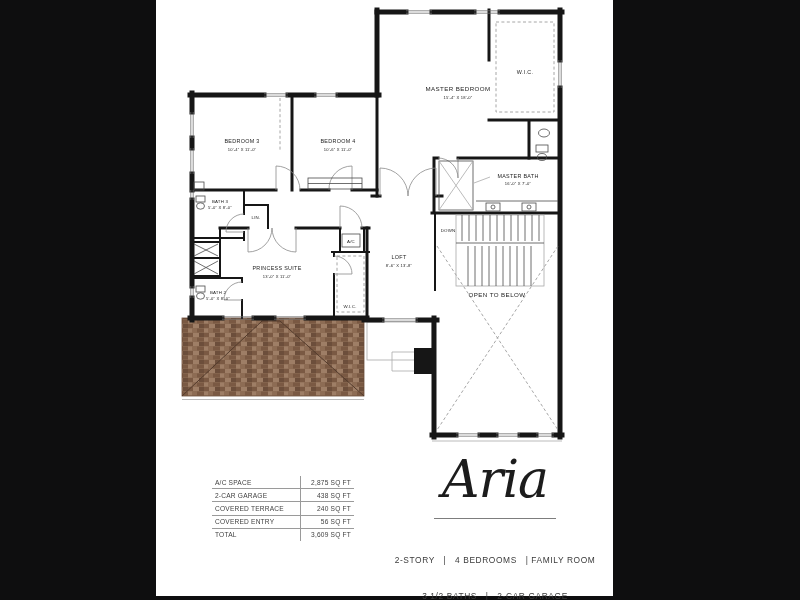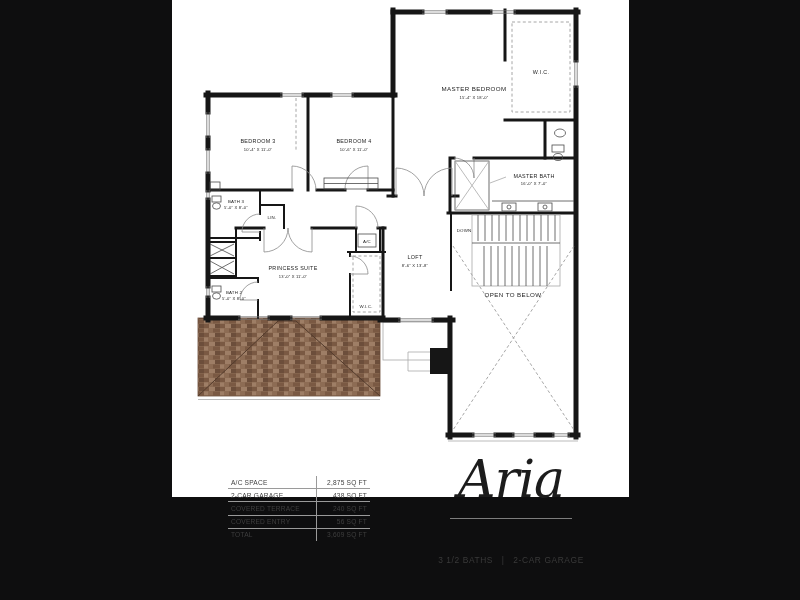--- a/index.html
+++ b/index.html
@@ -1,18 +1,18 @@
 <!DOCTYPE html>
 <html style="--canvas_black: #0e0e0f; --paper_white: #ffffff; --wall_black: #161616; --roof_brown_1: #8d6c54; --roof_brown_2: #7a5943; --roof_brown_3: #9e7e66; --roof_brown_4: #6c4e3b;"><head>
 <meta charset="utf-8">
 <style>
   html,body{margin:0;padding:0;background:#000;}
   .stage{position:relative;width:800px;height:600px;background:var(--canvas_black,#0e0e0f);overflow:hidden;
          font-family:"Liberation Sans",sans-serif;}
-  .paper{position:absolute;left:172px;top:0;width:457px;height:497px;background:var(--paper_white,#ffffff);}
+  .paper{position:absolute;left:156px;top:0;width:457px;height:596px;background:var(--paper_white,#ffffff);}
 
   
   svg.plan{position:absolute;left:0;top:0;}
   svg.plan text{font-family:"Liberation Sans",sans-serif;fill:#1d1d1d;}
   .w5{stroke:var(--wall_black,#161616);stroke-width:5;fill:none;stroke-linecap:square;}
   .w3{stroke:var(--wall_black,#161616);stroke-width:3;fill:none;stroke-linecap:square;}
   .w2{stroke:var(--wall_black,#161616);stroke-width:2;fill:none;stroke-linecap:square;}
   .win{stroke:#6d6d6d;stroke-width:.8;fill:none;}
   .door{stroke:#8a8a8a;stroke-width:.8;fill:none;}
   .dash{stroke:#8f8f8f;stroke-width:.8;fill:none;stroke-dasharray:3 2.4;}
@@ -204,19 +204,20 @@
       <div class="area-row">
         <span class="area-lbl">TOTAL</span>
         <span class="area-val">3,609 SQ FT</span>
       </div>
     </div>
 
     <div class="title-block">
       <div class="plan-name">Aria</div>
       <div class="title-divider"></div>
       <div class="features">
+        <div>2-STORY   |   4 BEDROOMS   | FAMILY ROOM</div>
         <div>3 1/2 BATHS   |   2-CAR GARAGE</div>
       </div>
 
     </div>
 
   </div>
 </div>
 
 </body></html>

